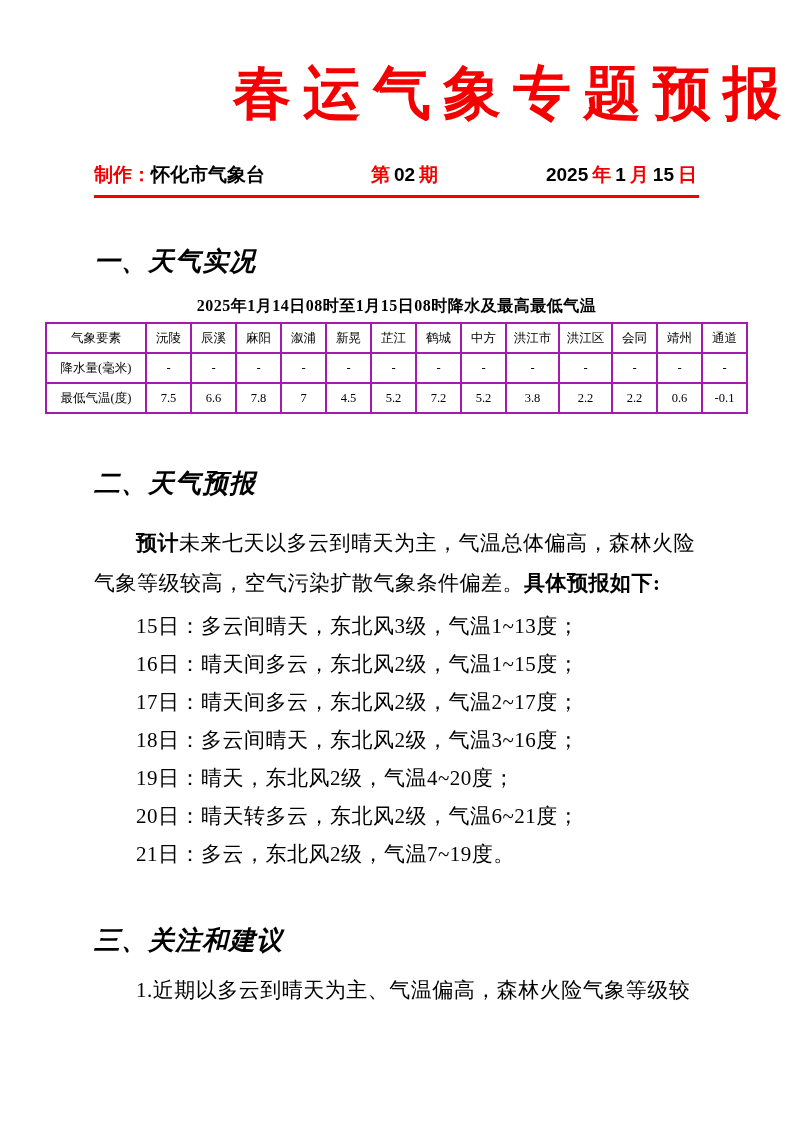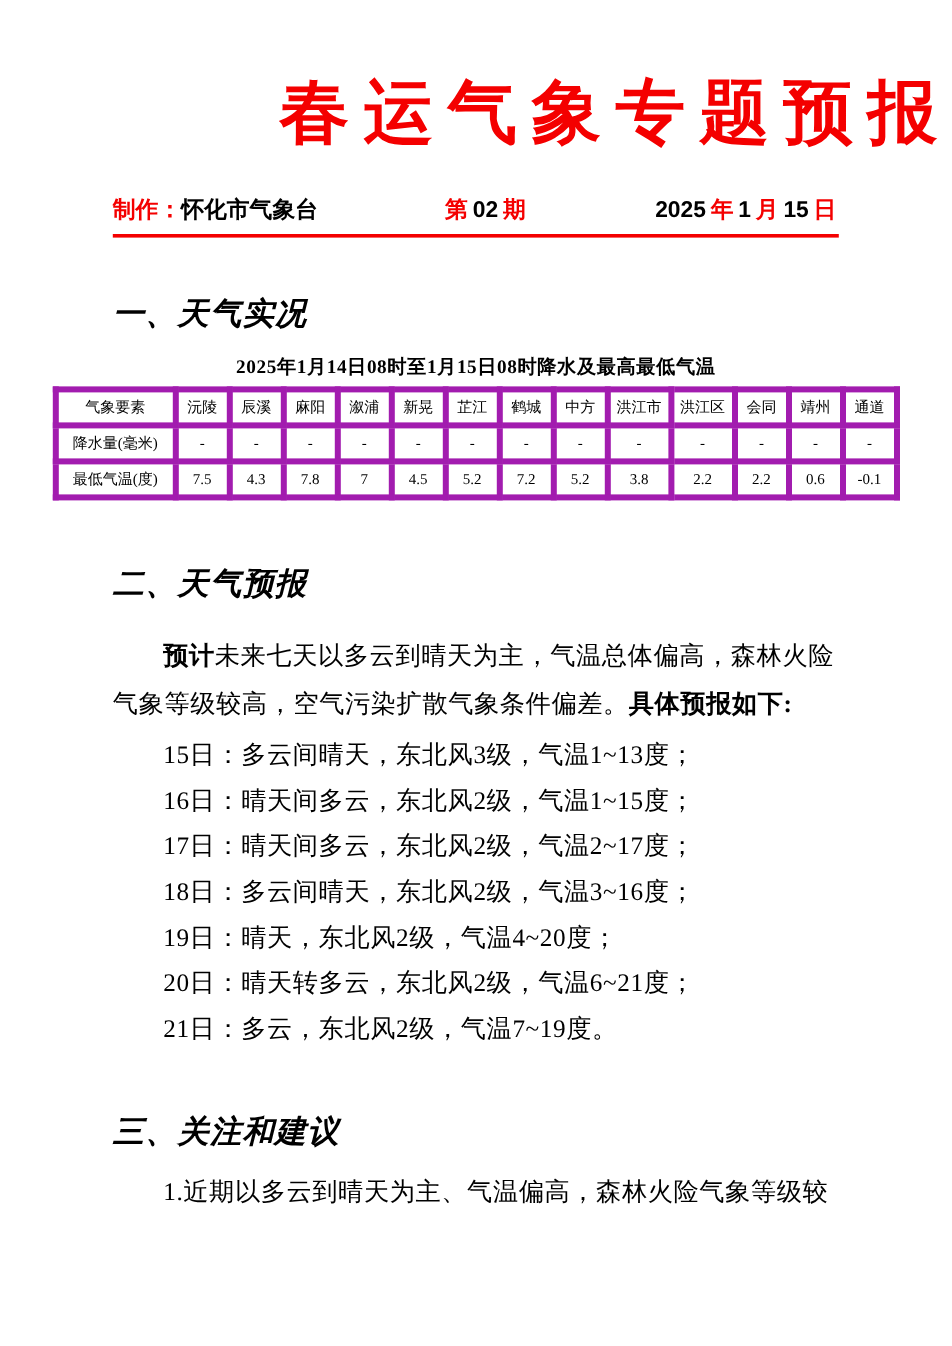--- a/index.html
+++ b/index.html
@@ -72,21 +72,21 @@
 
   
   table.weather {
     width: 701px;
     margin: 5px auto 0 auto;
     border-collapse: collapse;
     table-layout: fixed;
     font-size: 12.5px;
   }
   table.weather td {
-    border: 5px solid #a21caf;
+    border: 2px solid #a21caf;
     height: 30px;
     text-align: center;
     vertical-align: middle;
     overflow: hidden;
     white-space: nowrap;
     padding: 0 1px;
   }
   col.c-label { width: 100px; }
   col.c-city  { width: 45px; }
   col.c-wide  { width: 53px; }
@@ -182,21 +182,21 @@
         <td>-</td>
         <td>-</td>
         <td>-</td>
         <td>-</td>
         <td>-</td>
         <td>-</td>
       </tr>
       <tr>
         <td>最低气温(度)</td>
         <td>7.5</td>
-        <td>4.3</td>
+        <td>6.6</td>
         <td>7.8</td>
         <td>7</td>
         <td>4.5</td>
         <td>5.2</td>
         <td>7.2</td>
         <td>5.2</td>
         <td>3.8</td>
         <td>2.2</td>
         <td>2.2</td>
         <td>0.6</td>

